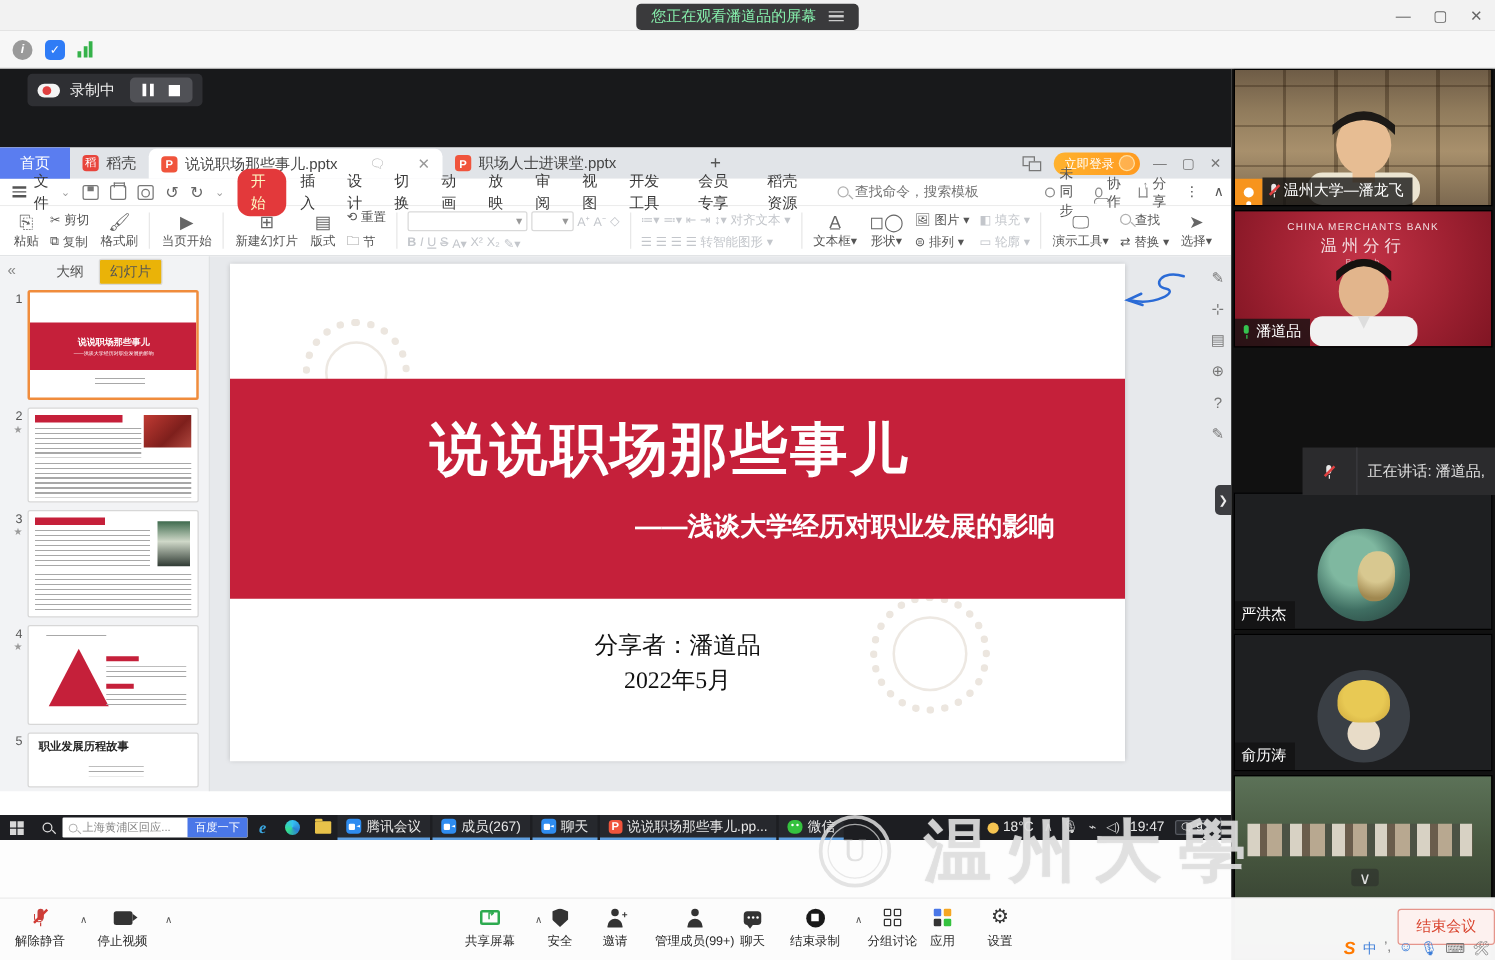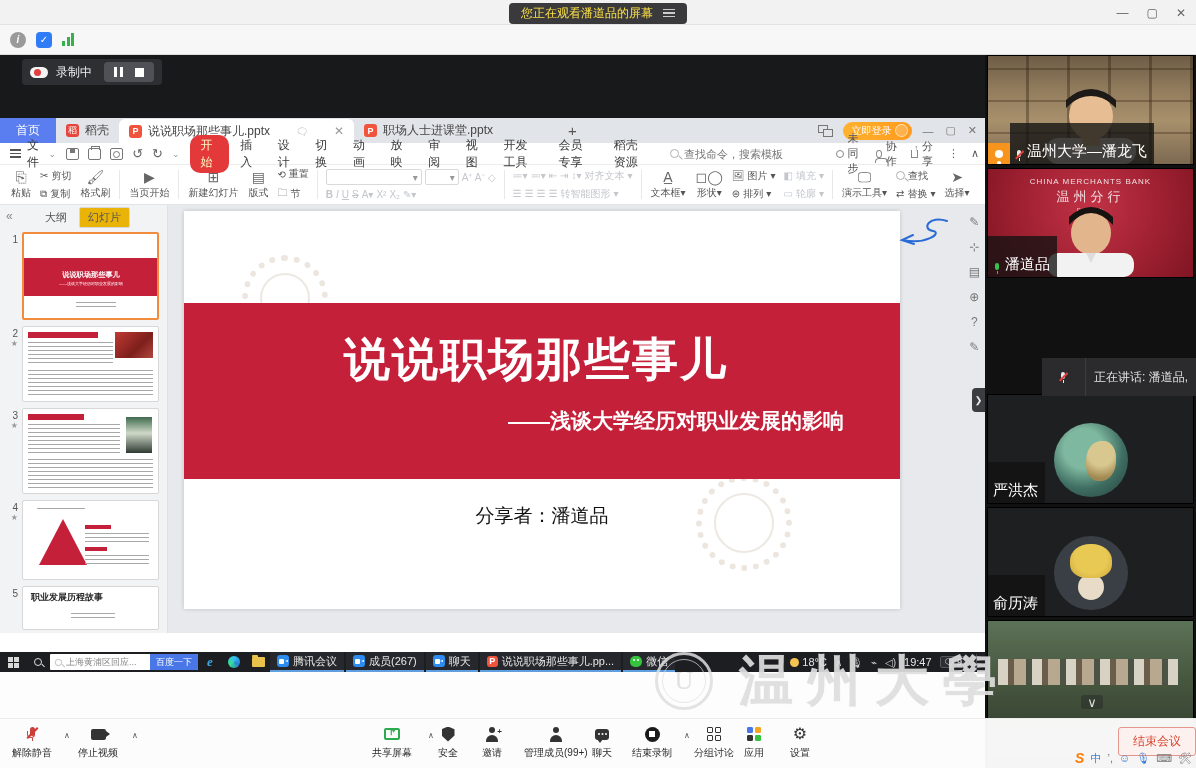--- a/index.html
+++ b/index.html
@@ -1,21 +1,21 @@
 <!DOCTYPE html>
 <html><head>
 <meta charset="utf-8">
 <style>
 *{margin:0;padding:0;box-sizing:border-box}
 html,body{width:1196px;height:768px;overflow:hidden}
 body{font-family:"Liberation Sans",sans-serif;background:#fff;position:relative;font-size:12px;color:#333}
 
 
 .strip1{position:absolute;left:0;top:0;width:1196px;height:25px;background:#f2f2f2;border-bottom:1px solid #e3e3e3;display:flex;align-items:center;justify-content:center}
-.banner-pill{background:#3a3a3c;color:#fde047;font-size:12px;height:21px;margin-top:2px;border-radius:4px;display:flex;align-items:center;gap:10px;padding:0 12px}
+.banner-pill{background:#3a3a3c;color:#86efac;font-size:12px;height:21px;margin-top:2px;border-radius:4px;display:flex;align-items:center;gap:10px;padding:0 12px}
 .banner-menu{display:flex;flex-direction:column;gap:2px}
 .banner-menu i{display:block;width:12px;height:1.5px;background:#ccc}
 .winctl{position:absolute;right:10px;top:0;height:25px;display:flex;align-items:center;gap:18px;color:#666;font-size:12px}
 .winctl span{cursor:default}
 .strip2{position:absolute;left:0;top:25px;width:1196px;height:30px;background:#f7f7f7;border-bottom:1px solid #ddd;display:flex;align-items:center}
 .s2-left{display:flex;align-items:center;gap:10px;padding-left:10px}
 .ic-info{width:16px;height:16px;border-radius:50%;background:#9a9a9a;color:#fff;font-size:10px;display:flex;align-items:center;justify-content:center;font-style:italic;font-weight:bold}
 .ic-shield{width:16px;height:16px;border-radius:4px;background:#2f7cf6;color:#fff;font-size:10px;display:flex;align-items:center;justify-content:center}
 .ic-signal{display:flex;align-items:flex-end;gap:1.5px;height:13px}
 .ic-signal i{width:3px;background:#35b24a;display:block}
@@ -207,21 +207,21 @@
 .gear-ic{font-size:16px;color:#333;line-height:16px}
 .endmeet{position:absolute;right:0px;top:8px;border:1px solid #e5958b;background:#fdf1ef;color:#d9442e;font-size:12px;padding:5px 14px 5px 14px;border-radius:3px;white-space:nowrap}
 .imetray{position:absolute;right:4px;bottom:2px;display:flex;align-items:center;gap:6px;font-size:11px;z-index:60}
 .sogou-s{color:#ff7a00;font-weight:bold;font-size:14px;font-style:italic}
 .ime{color:#3b7dd8;font-size:11px}
 .ime.gray{color:#777}
 
 
 .sidebar{position:absolute;left:985px;top:55px;width:211px;height:713px;background:#111;overflow:hidden}
 .tile{position:absolute;left:2px;width:207px;background:#1e1f21;border:1px solid #000;overflow:hidden}
-.namepill{position:absolute;left:0;bottom:0;background:rgba(18,18,18,.78);color:#fff;font-size:15px;display:flex;align-items:flex-end;gap:4px;padding:19px 7px 3px 5px;max-width:96%;white-space:nowrap}
+.namepill{position:absolute;left:0;bottom:0;background:rgba(18,18,18,.78);color:#fff;font-size:12px;display:flex;align-items:center;gap:4px;padding:2px 7px 3px 5px;max-width:96%;white-space:nowrap}
 .mic-s{width:8px;height:11px;position:relative;flex:none}
 .mic-s .b{position:absolute;left:2px;top:0;width:4px;height:7px;border-radius:2px;background:#e8e8e8}
 .mic-s .st{position:absolute;left:3.5px;top:8px;width:1px;height:3px;background:#e8e8e8}
 .mic-s.off .sl{position:absolute;left:-1px;top:4px;width:11px;height:1.5px;background:#e04040;transform:rotate(-45deg)}
 .mic-s.on .b,.mic-s.on .st{background:#35c24f}
 .hostbadge{position:absolute;left:0;bottom:0;width:22px;height:21px;background:#f7941d;display:flex;align-items:center;justify-content:center}
 .hostbadge:after{content:"";width:8px;height:8px;border-radius:50%;background:#fff;box-shadow:0 9px 0 -2px #fff}
 .vid1{background:linear-gradient(180deg,#6e5c46 0%,#907b5c 30%,#a8906c 60%,#7c6950 100%)}
 .vid1 .shelf{position:absolute;left:0;top:0;width:100%;height:100%;background:repeating-linear-gradient(90deg,transparent 0 38px,rgba(40,25,10,.35) 38px 41px),repeating-linear-gradient(0deg,transparent 0 30px,rgba(40,25,10,.3) 30px 32px)}
 .vid2{background:radial-gradient(circle at 50% 35%,#c23246 0%,#a02132 55%,#801523 100%)}
@@ -577,20 +577,21 @@
 
       <div class="canvas">
         <div class="slide">
           <span class="flower" style="left:58px;top:44px;width:86px;height:86px"></span>
           <span class="flower" style="right:108px;bottom:38px;width:96px;height:96px"></span>
           <div class="banner">
             <div class="slide-title">说说职场那些事儿</div>
             <div class="slide-sub">——浅谈大学经历对职业发展的影响</div>
           </div>
           <div class="presenter">分享者：潘道品</div>
+          <div class="pdate">2022年5月</div>
         </div>
 
         <svg class="annot" width="72" height="42">
           <path d="M64 8 C46 2 38 16 50 18 C60 20 42 32 20 27" stroke="#2b6bd6" fill="none" stroke-width="2" stroke-linecap="round"></path>
           <path d="M30 22 l-11 5 l12 4" stroke="#2b6bd6" fill="none" stroke-width="2" stroke-linecap="round"></path>
         </svg>
 
         <div class="rail">
           <span>✎</span>
           <span>⊹</span>

